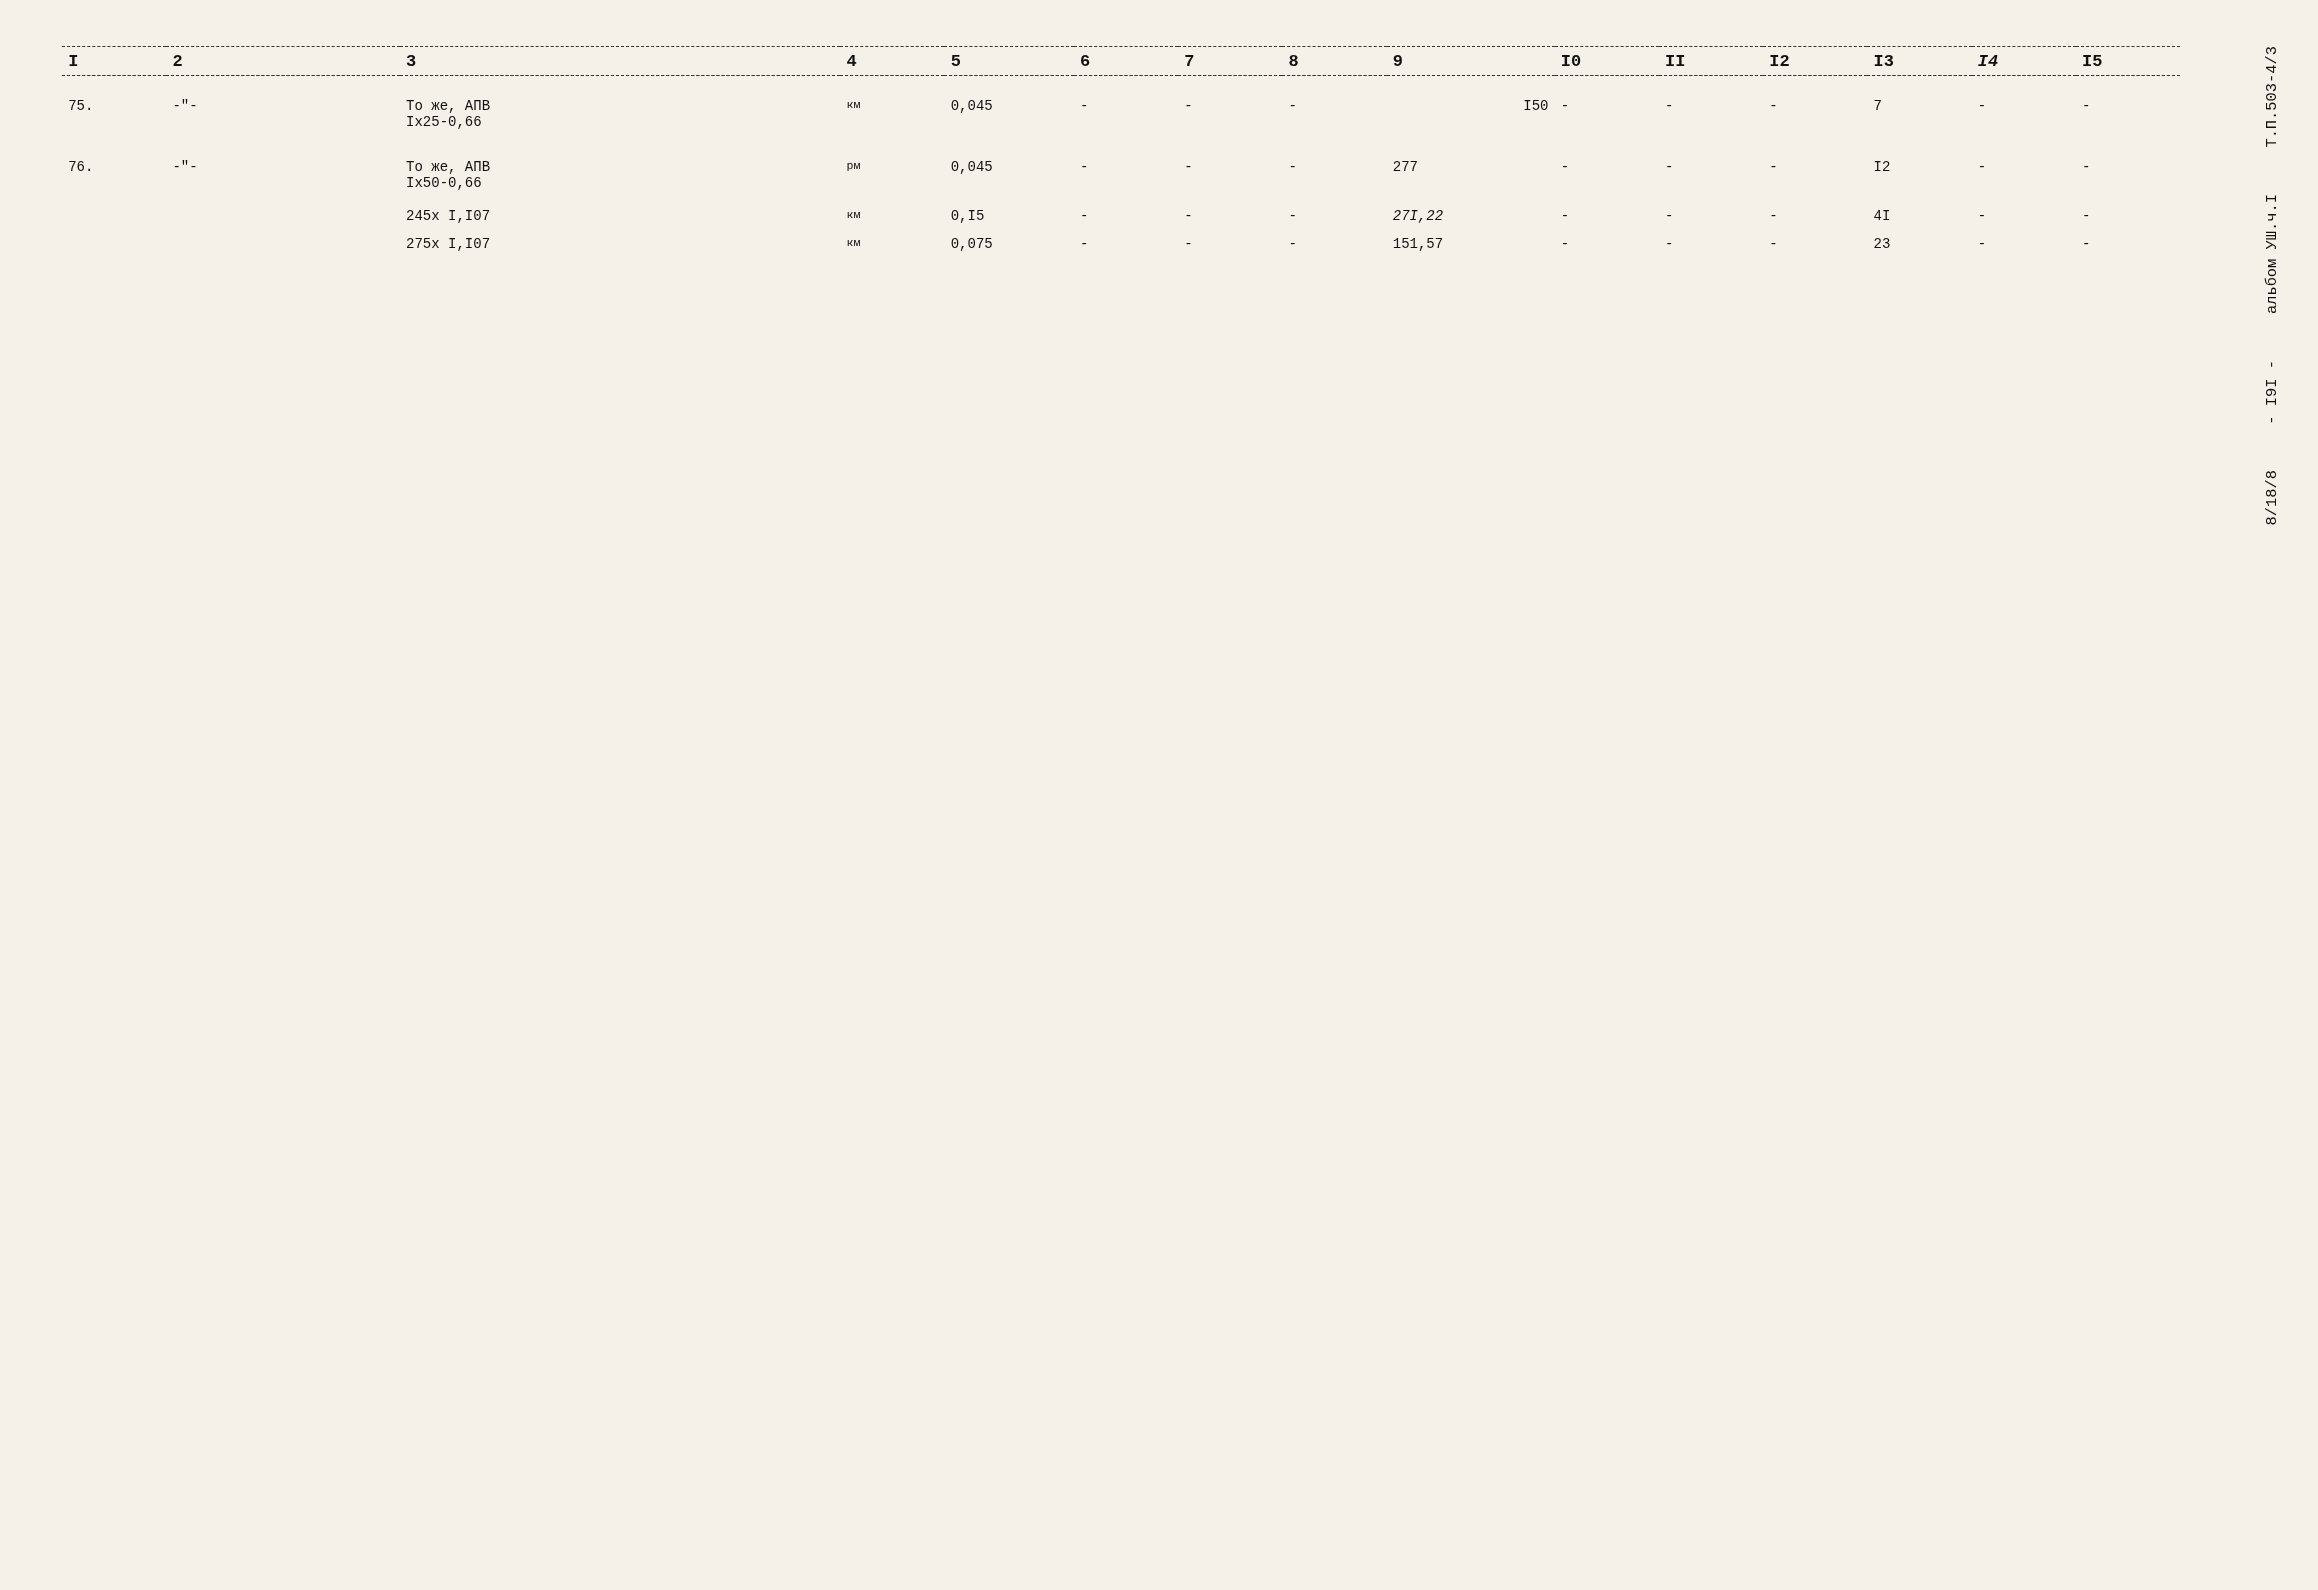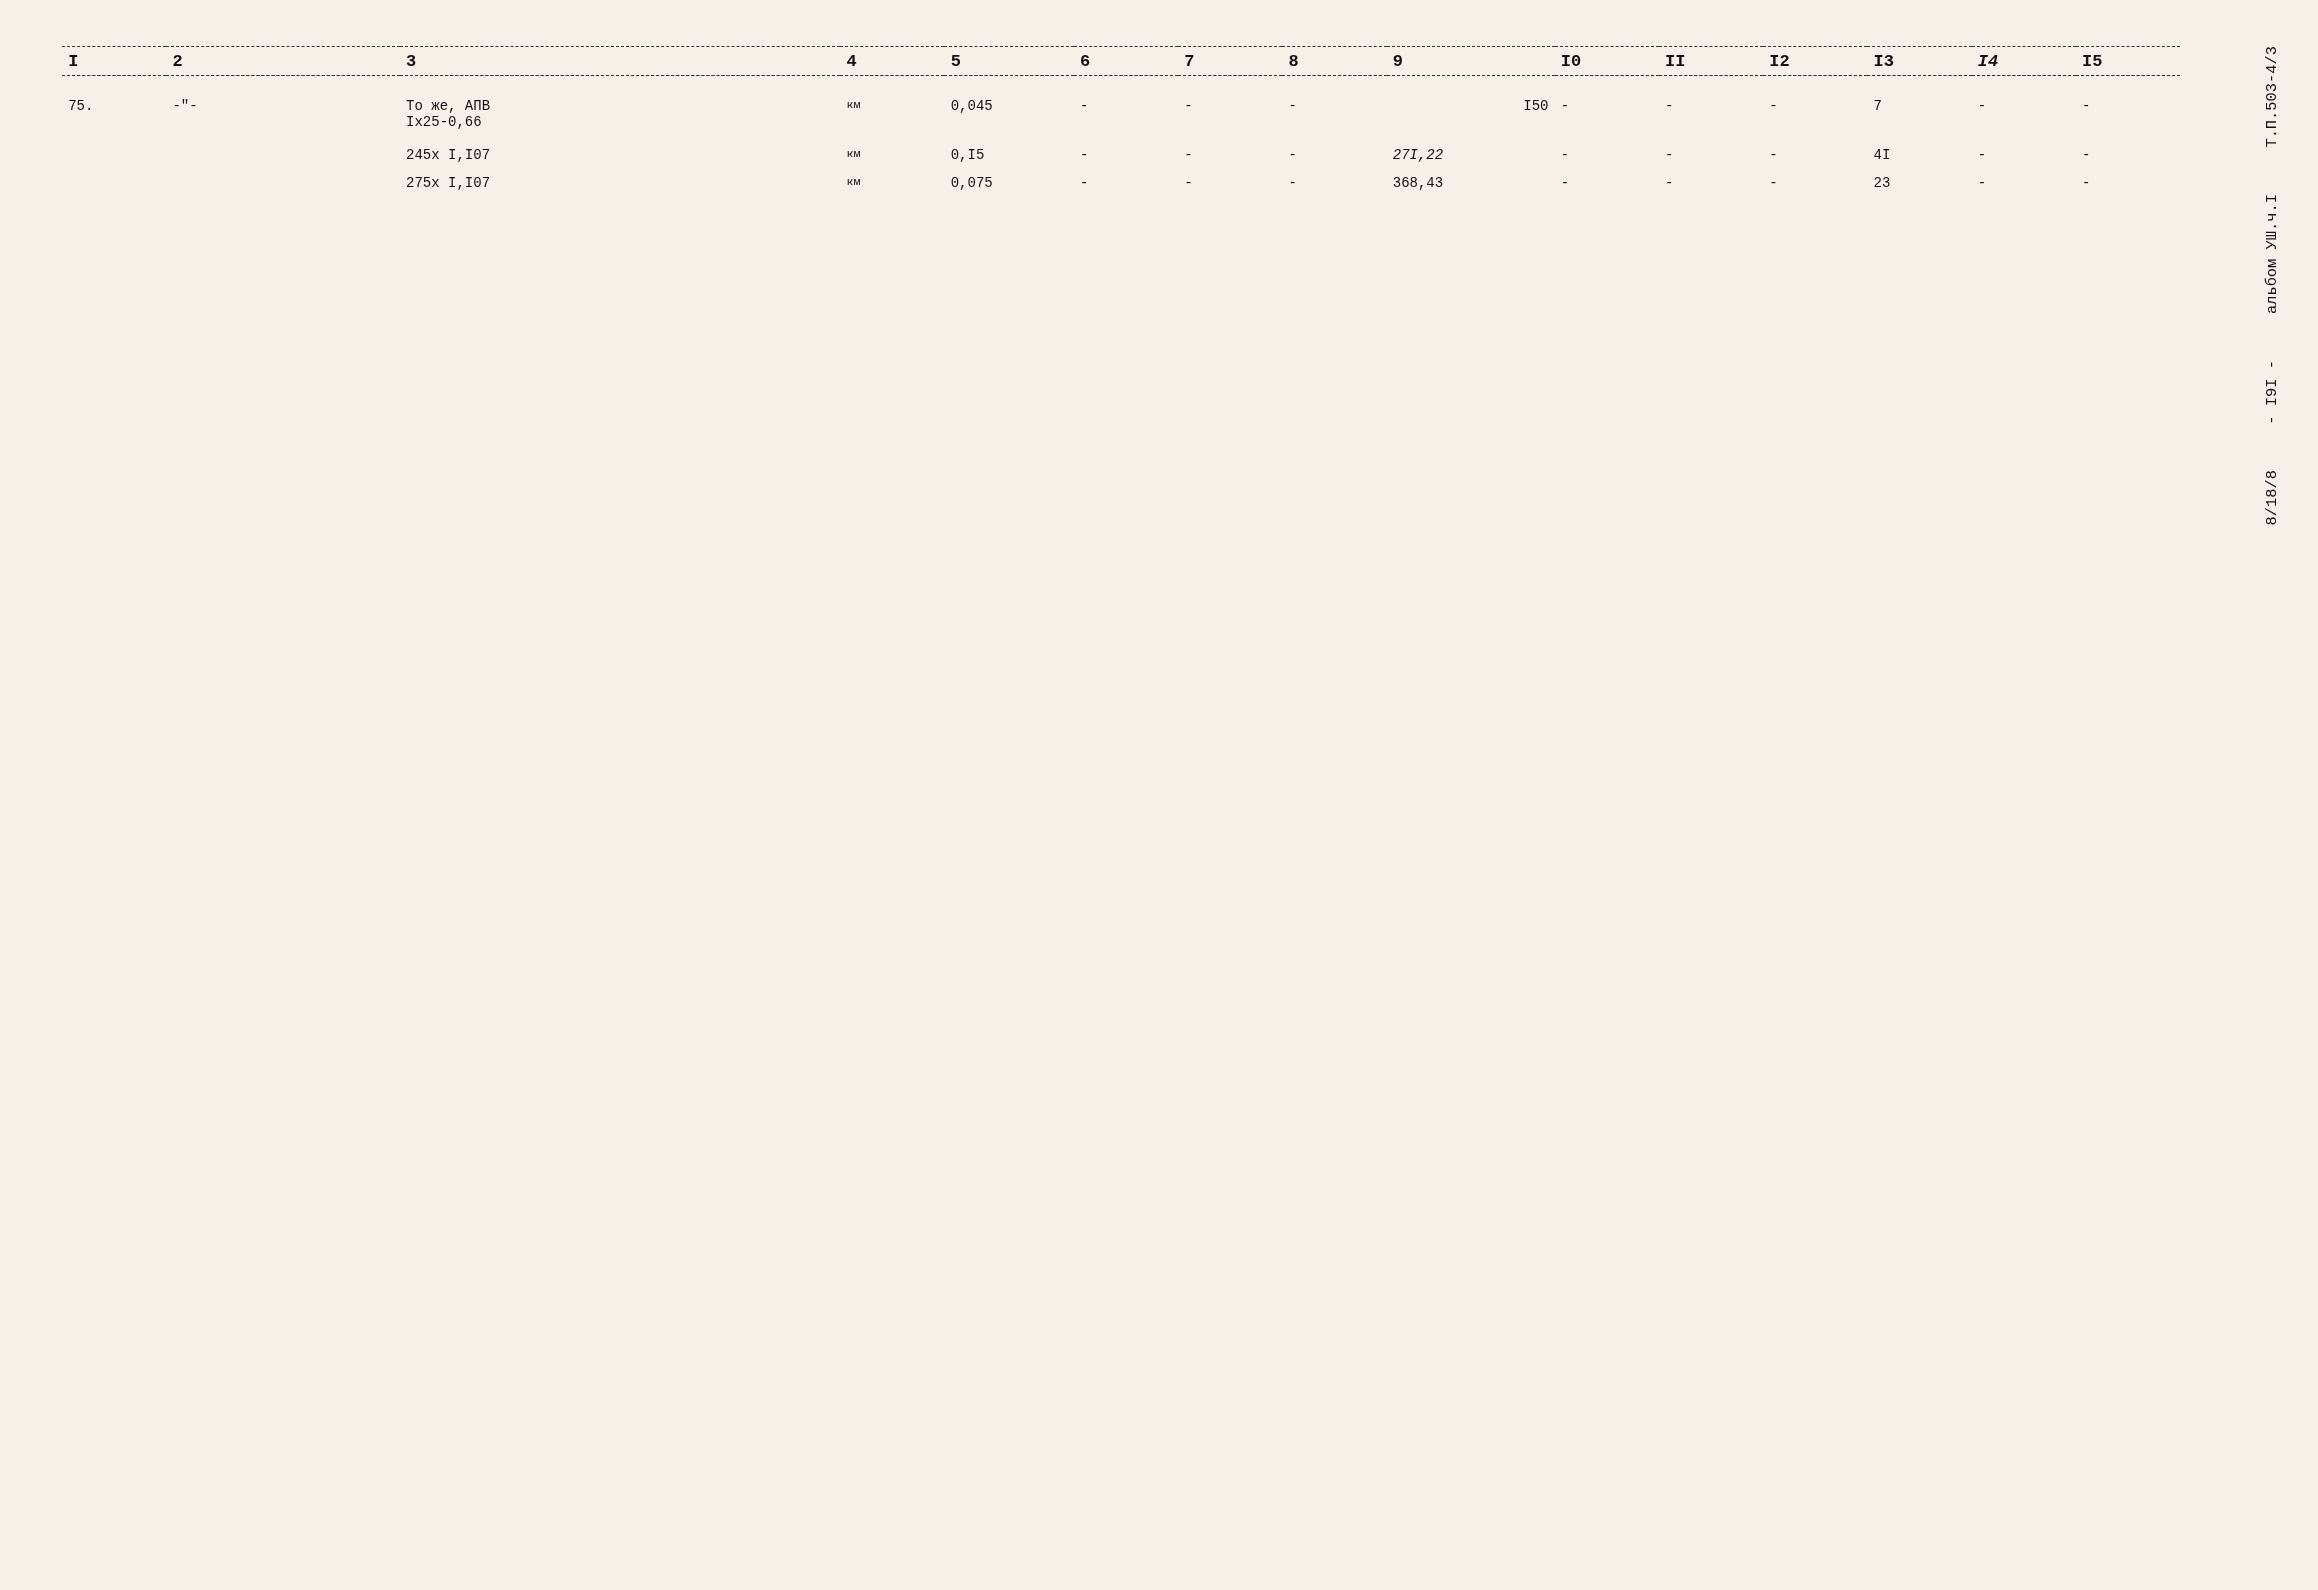--- a/index.html
+++ b/index.html
@@ -156,20 +156,37 @@
           <td style="padding-top:21.6px;">-</td>
           <td style="padding-top:21.6px;text-align:right;">I50</td>
           <td style="padding-top:21.6px;">-</td>
           <td style="padding-top:21.6px;">-</td>
           <td style="padding-top:21.6px;">-</td>
           <td style="padding-top:21.6px;">7</td>
           <td style="padding-top:21.6px;">-</td>
           <td style="padding-top:21.6px;">-</td>
         </tr>
 
+        <tr class="data-row">
+          <td style="padding-top:21.6px;">76.</td>
+          <td style="padding-top:21.6px;">-"-</td>
+          <td style="padding-top:21.6px;">То же, АПВ<br>Ix50-0,66</td>
+          <td style="padding-top:21.6px; font-size:11.6px;">рм</td>
+          <td style="padding-top:21.6px;">0,045</td>
+          <td style="padding-top:21.6px;">-</td>
+          <td style="padding-top:21.6px;">-</td>
+          <td style="padding-top:21.6px;">-</td>
+          <td style="padding-top:21.6px;">277</td>
+          <td style="padding-top:21.6px;">-</td>
+          <td style="padding-top:21.6px;">-</td>
+          <td style="padding-top:21.6px;">-</td>
+          <td style="padding-top:21.6px;">I2</td>
+          <td style="padding-top:21.6px;">-</td>
+          <td style="padding-top:21.6px;">-</td>
+        </tr>
 
         <tr class="data-row-sub">
           <td></td>
           <td></td>
           <td style="padding-top:9.2px;">245х I,I07</td>
           <td style="padding-top:9.2px; font-size:11.6px;">км</td>
           <td style="padding-top:9.2px;">0,I5</td>
           <td style="padding-top:9.2px;">-</td>
           <td style="padding-top:9.2px;">-</td>
           <td style="padding-top:9.2px;">-</td>
@@ -184,21 +201,21 @@
 
         <tr class="data-row-sub">
           <td></td>
           <td></td>
           <td style="padding-top:9.2px;">275х I,I07</td>
           <td style="padding-top:9.2px; font-size:11.6px;">км</td>
           <td style="padding-top:9.2px;">0,075</td>
           <td style="padding-top:9.2px;">-</td>
           <td style="padding-top:9.2px;">-</td>
           <td style="padding-top:9.2px;">-</td>
-          <td style="padding-top:9.2px;">368,43</td>
+          <td style="padding-top:9.2px;">151,57</td>
           <td style="padding-top:9.2px;">-</td>
           <td style="padding-top:9.2px;">-</td>
           <td style="padding-top:9.2px;">-</td>
           <td style="padding-top:9.2px;">23</td>
           <td style="padding-top:9.2px;">-</td>
           <td style="padding-top:9.2px;">-</td>
         </tr>
       </tbody>
     </table>
   </div>

